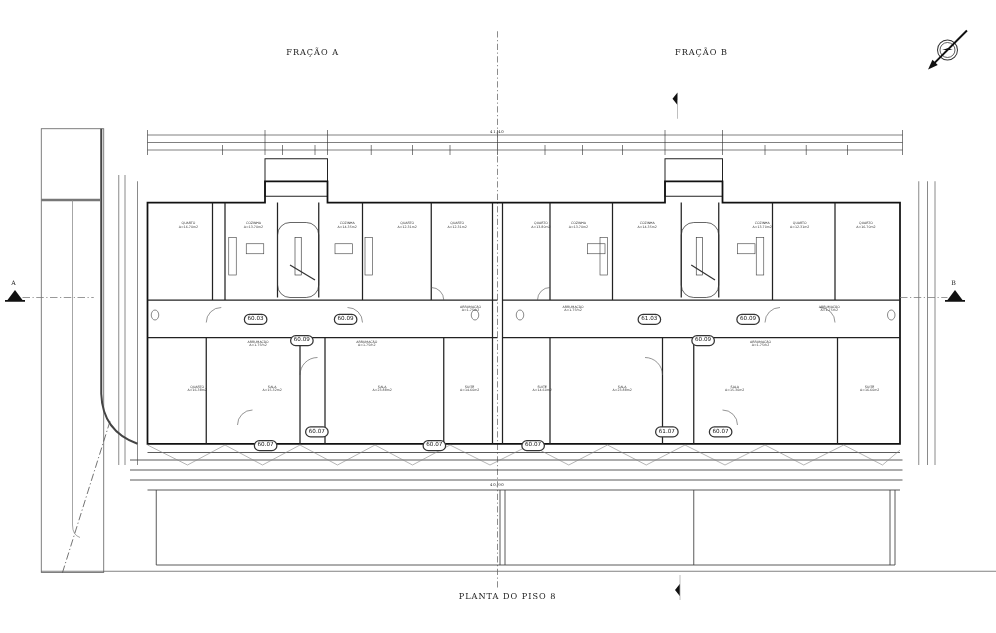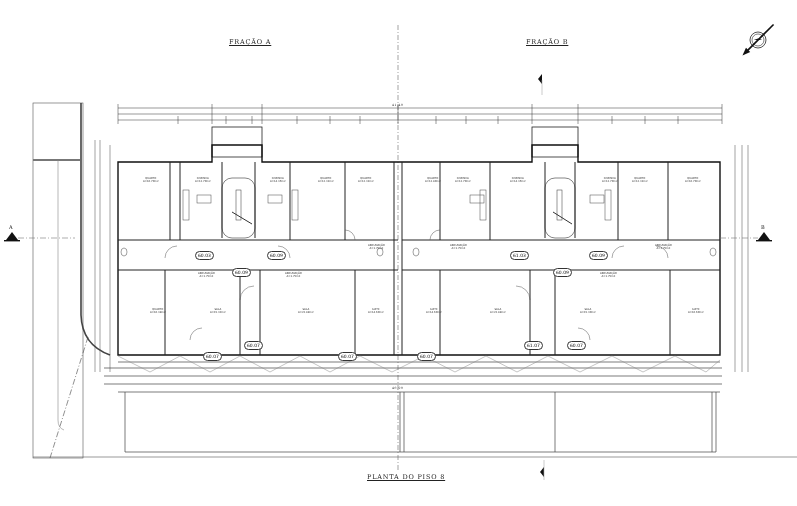--- a/index.html
+++ b/index.html
@@ -1,18 +1,18 @@
 <!DOCTYPE html>
 <html><head>
 <meta charset="utf-8">
 <style>
   html,body{margin:0;padding:0;background:#ffffff;}
   body{width:797px;height:506px;position:relative;overflow:hidden;font-family:"DejaVu Serif",serif;}
   .lbl{position:absolute;font-family:"DejaVu Serif",serif;font-size:6.5px;color:#222;letter-spacing:0.6px;white-space:nowrap;}
-  .title{position:absolute;font-family:"DejaVu Serif",serif;font-size:6.5px;color:#222;letter-spacing:0.8px;white-space:nowrap;text-decoration:underline;}
+  .title{position:absolute;font-family:"DejaVu Serif",serif;font-size:6.5px;color:#222;letter-spacing:0.8px;white-space:nowrap;}
   .tag{position:absolute;font-family:"DejaVu Sans",sans-serif;font-size:4.5px;color:#111;border:0.7px solid #333;border-radius:5px;padding:0 2px;background:#fff;line-height:7px;}
   .room{position:absolute;font-family:"DejaVu Sans",sans-serif;font-size:2.6px;color:#333;text-align:center;line-height:3.2px;}
   svg{position:absolute;left:0;top:0;}
 </style>
 </head>
 <body>
 
 <svg width="797" height="506" viewBox="0 0 797 506">
   <g fill="none" stroke="#555" stroke-width="0.6">
 
@@ -172,21 +172,21 @@
   <g transform="translate(758,40) rotate(45)">
     <circle cx="0" cy="0" r="8" fill="none" stroke="#333" stroke-width="0.8"></circle>
     <circle cx="0" cy="0" r="6" fill="none" stroke="#333" stroke-width="0.6"></circle>
     <line x1="0" y1="-22" x2="0" y2="16" stroke="#111" stroke-width="1.6"></line>
     <polygon points="-3,14 3,14 0,22" fill="#111"></polygon>
     <path d="M-3,3 L3,-3 L-1,-1 Z" fill="#111"></path>
   </g>
 </svg>
 
 <div class="title" style="left:229px;top:38px;">FRAÇÃO A</div>
-<div class="title" style="left:526px;top:38px;">FRAÇÃO B</div>
+<div class="title" style="left:540px;top:38px;">FRAÇÃO B</div>
 <div class="title" style="left:367px;top:473px;">PLANTA DO PISO 8</div>
 
 <div class="lbl" style="left:9px;top:224px;font-size:5px;">A</div>
 <div class="lbl" style="left:761px;top:224px;font-size:5px;">B</div>
 
 <div class="lbl" style="left:392px;top:103px;font-size:3px;">41,40</div>
 <div class="lbl" style="left:392px;top:386px;font-size:3px;">40,90</div>
 
 <div id="tags">
     <div class="tag" style="left: 195px; top: 251px;">60.03</div>

